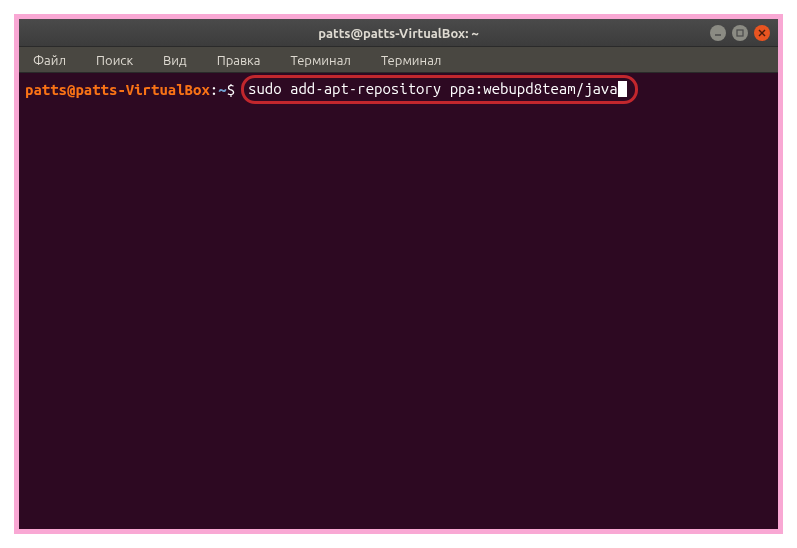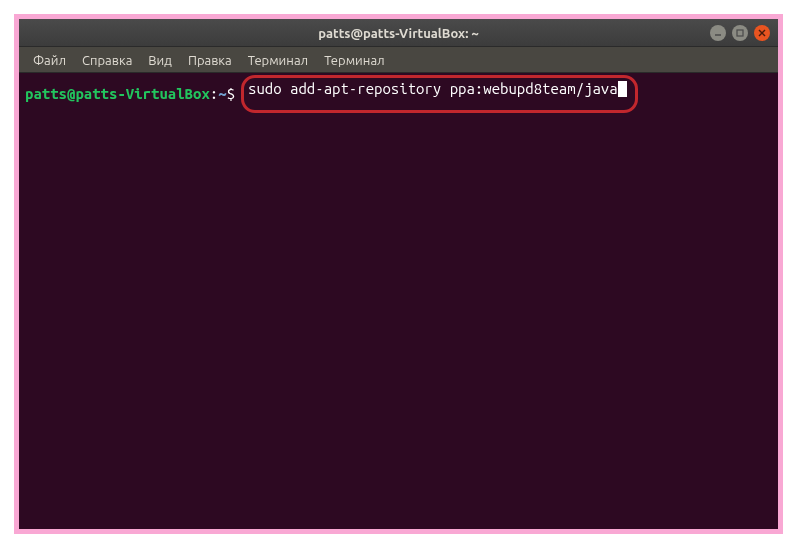--- a/index.html
+++ b/index.html
@@ -60,21 +60,21 @@
     }
     .win-min { background: #8b8b83; }
     .win-max { background: #8b8b83; }
     .win-close { background: #e95420; }
     .menubar {
       background: #494741;
       height: 26px;
       display: flex;
       align-items: center;
       padding: 0 6px;
-      gap: 0;
+      gap: 14px;
       border-bottom: 1px solid #2a2a2a;
     }
     .menu-item {
       color: #dfdbd2;
       font-size: 13px;
       padding: 3px 8px;
       cursor: pointer;
     }
     .terminal-body {
       flex: 1;
@@ -85,38 +85,38 @@
       line-height: 1.3;
       position: relative;
     }
     .prompt-line {
       display: flex;
       align-items: center;
       flex-wrap: nowrap;
       white-space: nowrap;
     }
     .prompt-user {
-      color: #22c55e;
+      color: #f97316;
       font-weight: bold;
     }
     .prompt-colon {
       color: #ffffff;
     }
     .prompt-path {
       color: #729fcf;
       font-weight: bold;
     }
     .prompt-dollar {
       color: #ffffff;
       margin-right: 6px;
     }
     .highlight-box {
       border: 3px solid #c1272d;
       border-radius: 14px;
-      padding: 1px 8px 11px 4px;
+      padding: 1px 8px 2px 4px;
       display: inline-flex;
       align-items: center;
     }
     .command-text {
       color: #ffffff;
     }
     .cursor-block {
       display: inline-block;
       width: 9px;
       height: 16px;
@@ -146,21 +146,21 @@
         <svg width="8" height="8" viewBox="0 0 8 8">
             <line x1="1" y1="1" x2="7" y2="7" stroke="#4a1a0a" stroke-width="1.5"></line>
             <line x1="7" y1="1" x2="1" y2="7" stroke="#4a1a0a" stroke-width="1.5"></line>
           </svg>
       </div>
     </div>
   </div>
 
   <div class="menubar">
     <span class="menu-item">Файл</span>
-    <span class="menu-item">Справка</span>
+    <span class="menu-item">Поиск</span>
     <span class="menu-item">Вид</span>
     <span class="menu-item">Правка</span>
     <span class="menu-item">Терминал</span>
     <span class="menu-item">Терминал</span>
   </div>
 
   <div class="terminal-body">
     <div class="prompt-line">
       <span class="prompt-user">patts@patts-VirtualBox</span>
         <span class="prompt-colon">:</span>

